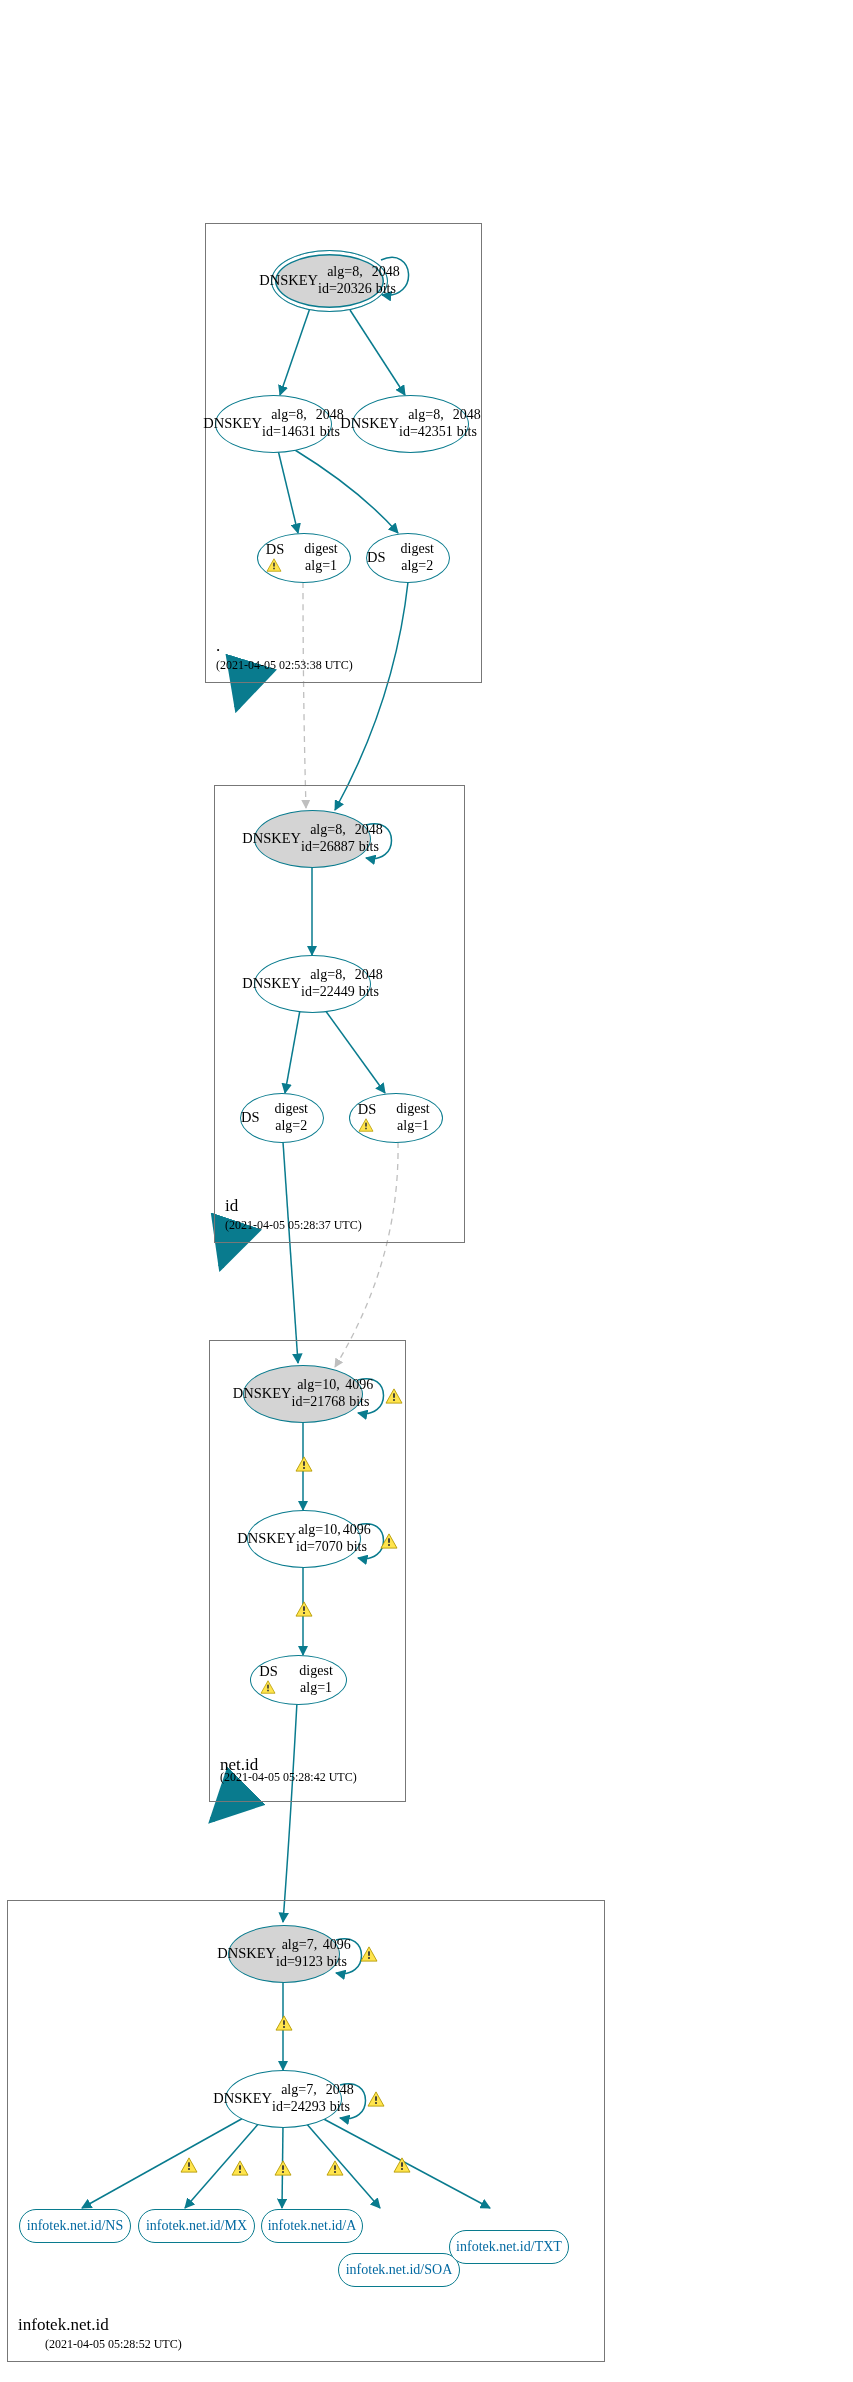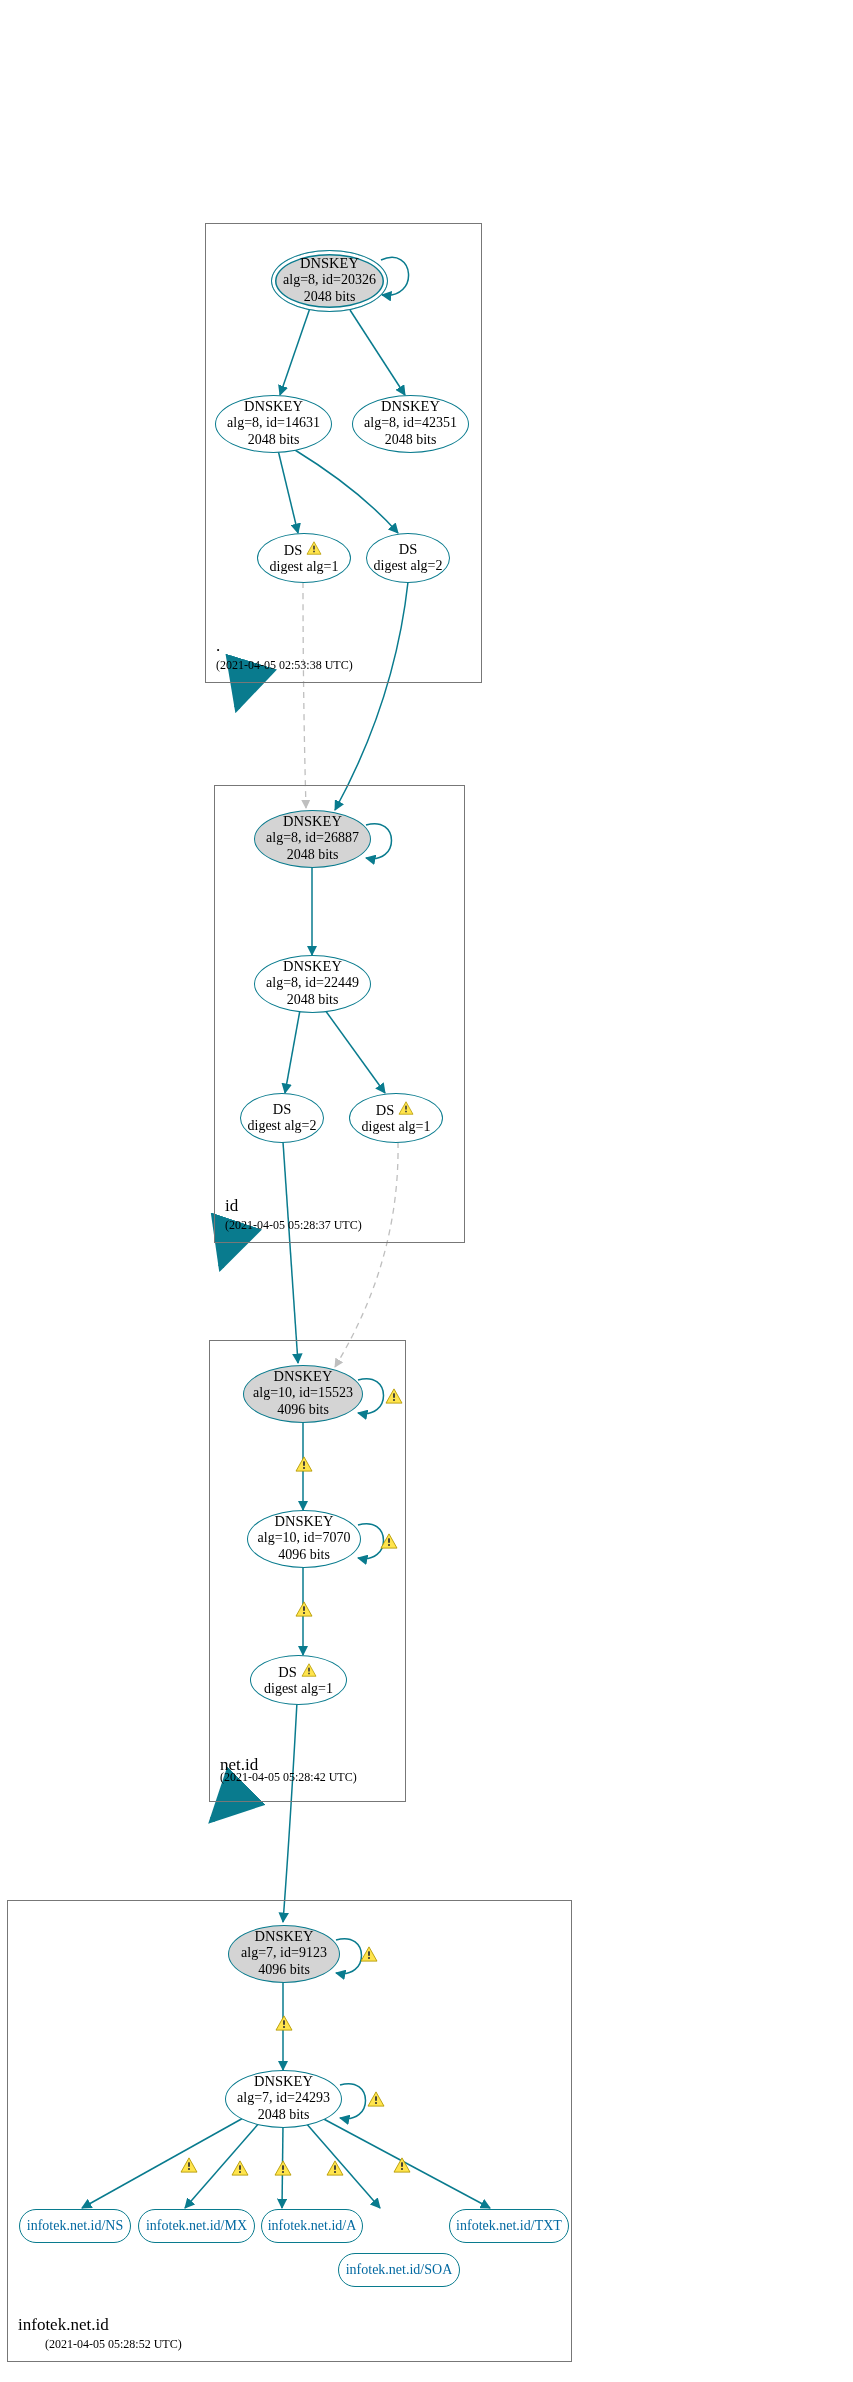--- a/index.html
+++ b/index.html
@@ -25,23 +25,23 @@
   .zone-sublabel {
     position: absolute;
     left: 10px;
     font-size: 12px;
     color: #000;
   }
   .node {
     position: absolute;
     border: 1.5px solid #097b8e;
     background: #fff;
-    text-align: left;
+    text-align: center;
     display: flex;
-    flex-direction: column;
+    flex-direction: row;
     justify-content: center;
     align-items: center;
   }
   .ellipse {
     border-radius: 50%;
   }
   .grey {
     background: #d4d4d4;
   }
   .double {
@@ -162,21 +162,21 @@
 <div class="zone-box" data-name="zone-id" style="left:214px; top:785px; width:249px; height:456px;">
   <div class="zone-label" data-name="zone-id-name" style="bottom:26px;">id</div>
   <div class="zone-sublabel" data-name="zone-id-ts" style="bottom:9px;">(2021-04-05 05:28:37 UTC)</div>
 </div>
 
 <div class="zone-box" data-name="zone-netid" style="left:209px; top:1340px; width:195px; height:460px;">
   <div class="zone-label" data-name="zone-netid-name" style="bottom:26px;">net.id</div>
   <div class="zone-sublabel" data-name="zone-netid-ts" style="bottom:16px;">(2021-04-05 05:28:42 UTC)</div>
 </div>
 
-<div class="zone-box" data-name="zone-infotek" style="left:7px; top:1900px; width:563px; height:460px;">
+<div class="zone-box" data-name="zone-infotek" style="left:7px; top:1900px; width:563px; height:460px;padding-left:33px;">
   <div class="zone-label" data-name="zone-infotek-name" style="bottom:26px;">infotek.net.id</div>
   <div class="zone-sublabel" data-name="zone-infotek-ts" style="bottom:9px;margin-left:27px;">(2021-04-05 05:28:52 UTC)</div>
 </div>
 
 <div class="node ellipse grey double" data-name="dnskey-root-ksk" style="left:271px; top:250px; width:115px; height:60px;">
   <div class="title" data-name="node-title">DNSKEY</div>
   <div class="sub" data-name="node-sub1">alg=8, id=20326</div>
   <div class="sub" data-name="node-sub2">2048 bits</div>
 </div>
 
@@ -233,21 +233,21 @@
       <svg width="16" height="14">
           <use href="#warnIcon"></use>
         </svg>
     </span>
   </div>
   <div class="sub" data-name="node-sub1">digest alg=1</div>
 </div>
 
 <div class="node ellipse grey" data-name="dnskey-netid-ksk" style="left:243px; top:1365px; width:118px; height:56px;">
   <div class="title" data-name="node-title">DNSKEY</div>
-  <div class="sub" data-name="node-sub1">alg=10, id=15523</div>
+  <div class="sub" data-name="node-sub1">alg=10, id=21768</div>
   <div class="sub" data-name="node-sub2">4096 bits</div>
 </div>
 <div class="warn" data-name="warning-icon" style="left:385px; top:1388px;">
     <svg width="18" height="16">
       <use href="#warnIcon"></use>
     </svg>
   </div>
 <div class="warn" data-name="warning-icon" style="left:295px; top:1456px;">
     <svg width="18" height="16">
       <use href="#warnIcon"></use>
@@ -354,14 +354,14 @@
 <style>
 [data-name="rr-a"]{left:260px; width:98px;}
 [data-name="rr-soa"]{left:338px;margin-top:44px;}
 </style>
 
 <style>
 [data-name="rr-ns"]{left:18px;}
 [data-name="rr-mx"]{left:135px;}
 [data-name="rr-a"]{left:235px; width:98px;}
 [data-name="rr-soa"]{left:338px; width:120px;}
-[data-name="rr-txt"]{left:447px;}
+[data-name="rr-txt"]{left:447px;margin-top:21px;}
 </style>
 
 </body></html>

